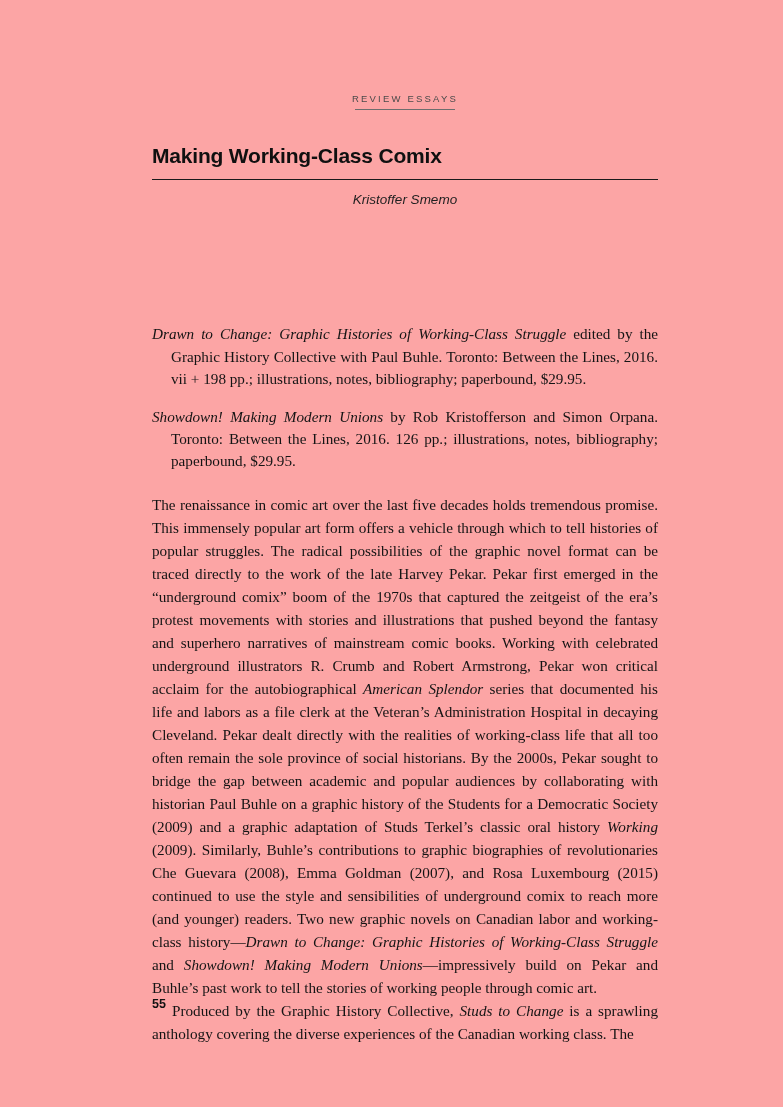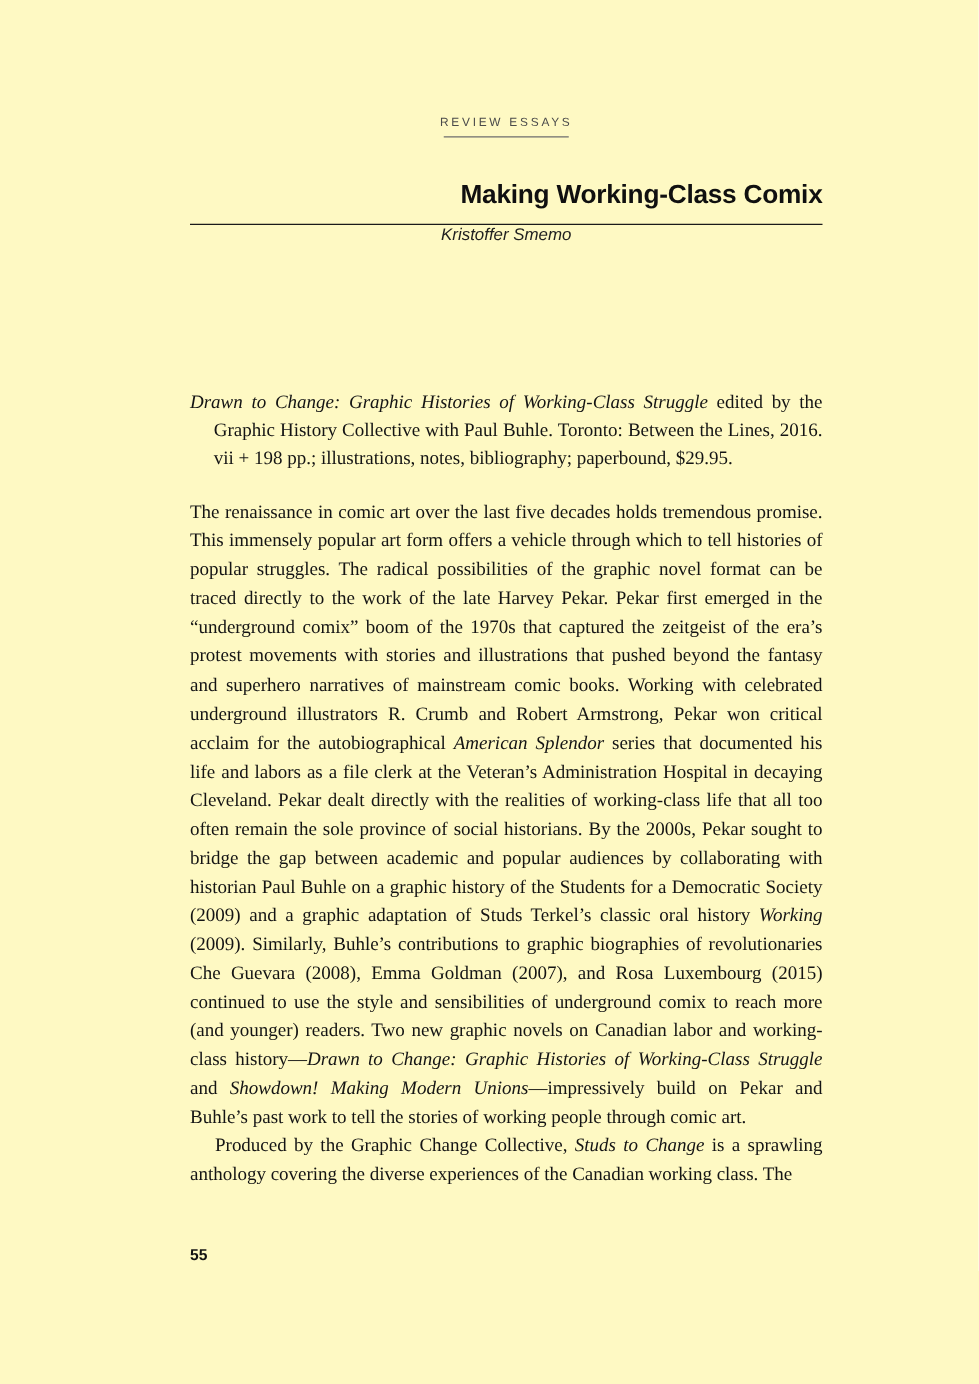--- a/index.html
+++ b/index.html
@@ -4,21 +4,21 @@
 <style>
   html, body {
     margin: 0;
     padding: 0;
     background: #ffffff;
   }
   .page {
     position: relative;
     width: 783px;
     height: 1107px;
-    background: #fef9c3;
+    background: #fca5a5;
     overflow: hidden;
     font-family: "Liberation Serif", serif;
     color: #141414;
   }
 
   .content {
     position: absolute;
     left: 152px;
     top: 0;
     width: 506px;
@@ -45,32 +45,33 @@
     margin: 0 auto;
   }
 
   
   .article-title {
     margin: 34px 0 0 0;
     font-family: "Liberation Sans", sans-serif;
     font-weight: bold;
     font-size: 21px;
     letter-spacing: -0.2px;
-    text-align: right;
+    text-align: left;
     color: #101010;
     padding-bottom: 11px;
   }
   .title-rule {
     width: 100%;
     height: 1.3px;
     background: #1a1a1a;
   }
 
   
   .byline {
+    margin-top: 12px;
     text-align: center;
     font-family: "Liberation Sans", sans-serif;
     font-style: italic;
     font-size: 13.5px;
     color: #1f1f1f;
   }
 
   
   .works {
     margin-top: 116px;
@@ -132,28 +133,31 @@
     <div class="title-rule"></div>
 
     <div class="byline">Kristoffer Smemo</div>
 
     <div class="works">
 
       <p class="work">
         <i>Drawn to Change: Graphic Histories of Working-Class Struggle</i><span> edited by the Graphic History Collective with Paul Buhle. Toronto: Between the Lines, 2016. vii + 198 pp.; illustrations, notes, bibliography; paperbound, $29.95.</span>
       </p>
 
+      <p class="work">
+        <i>Showdown! Making Modern Unions</i><span> by Rob Kristofferson and Simon Orpana. Toronto: Between the Lines, 2016. 126 pp.; illustrations, notes, bibliography; paperbound, $29.95.</span>
+      </p>
 
     </div>
 
     <div class="body-text">
 
       <p><span>The renaissance in comic art over the last five decades holds tremendous promise. This immensely popular art form offers a vehicle through which to tell histories of popular struggles. The radical possibilities of the graphic novel format can be traced directly to the work of the late Harvey Pekar. Pekar first emerged in the “underground comix” boom of the 1970s that captured the zeitgeist of the era’s protest movements with stories and illustrations that pushed beyond the fantasy and superhero narratives of mainstream comic books. Working with celebrated underground illustrators R. Crumb and Robert Armstrong, Pekar won critical acclaim for the autobiographical </span><i>American Splendor</i><span> series that documented his life and labors as a file clerk at the Veteran’s Administration Hospital in decaying Cleveland. Pekar dealt directly with the realities of working-class life that all too often remain the sole province of social historians. By the 2000s, Pekar sought to bridge the gap between academic and popular audiences by collaborating with historian Paul Buhle on a graphic history of the Students for a Democratic Society (2009) and a graphic adaptation of Studs Terkel’s classic oral history </span><i>Working</i><span> (2009). Similarly, Buhle’s contributions to graphic biographies of revolutionaries Che Guevara (2008), Emma Goldman (2007), and Rosa Luxembourg (2015) continued to use the style and sensibilities of underground comix to reach more (and younger) readers. Two new graphic novels on Canadian labor and working-class history—</span><i>Drawn to Change: Graphic Histories of Working-Class Struggle</i><span> and </span><i>Showdown! Making Modern Unions</i><span>—impressively build on Pekar and Buhle’s past work to tell the stories of working people through comic art.</span></p>
 
-      <p class="indented"><span>Produced by the Graphic Change Collective, </span><i>Studs to Change</i><span> is a sprawling anthology covering the diverse experiences of the Canadian working class. The</span></p>
+      <p class="indented"><span>Produced by the Graphic History Collective, </span><i>Studs to Change</i><span> is a sprawling anthology covering the diverse experiences of the Canadian working class. The</span></p>
 
     </div>
 
   </div>
 
   <div class="folio">55</div>
 
 </div>
 
 </body></html>

